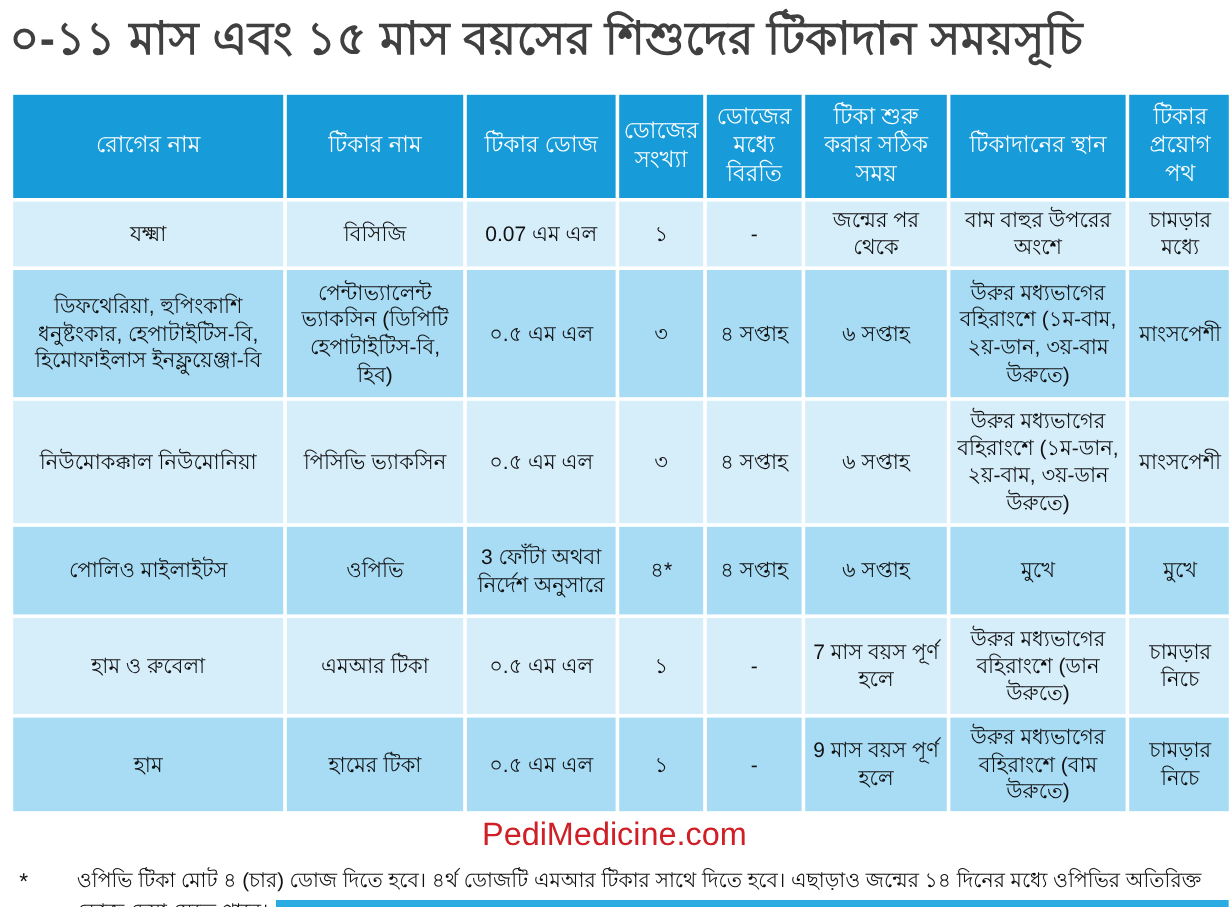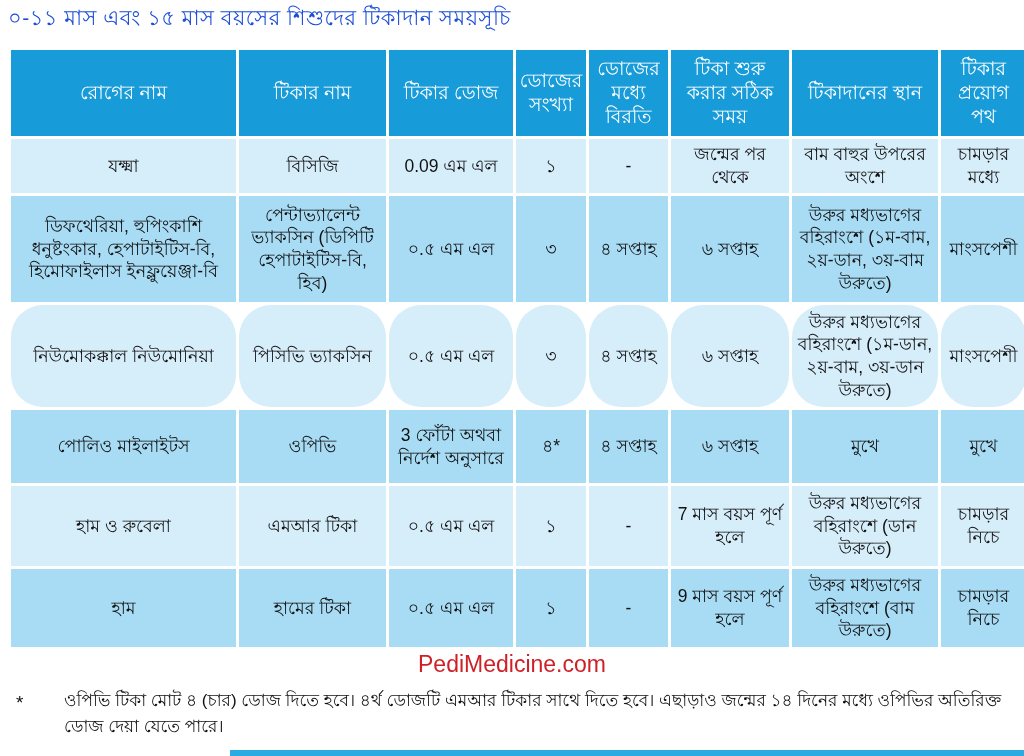--- a/index.html
+++ b/index.html
@@ -5,23 +5,23 @@
   html,body{margin:0;padding:0;}
   body{
     width:1024px;height:756px;
     background:#ffffff;
     font-family:"Liberation Sans","DejaVu Sans",sans-serif;
     position:relative;
     overflow:hidden;
   }
   .page-title{
     margin:2px 0 10px 8px;
-    font-size:21px;
-    font-weight:normal;
-    color:#1d4ed8;
+    font-size:38px;
+    font-weight:bold;
+    color:#404040;
     letter-spacing:0.5px;
   }
   table.sched{
     margin-left:8px;
     border-collapse:separate;
     border-spacing:3px;
     width:1008px;
     table-layout:fixed;
   }
   table.sched th{
@@ -40,29 +40,29 @@
     color:#111111;
     text-align:center;
     vertical-align:middle;
     padding:3px 4px;
     line-height:1.3;
   }
   table.sched tr.light td{background:#d6edfa;}
   table.sched tr.medium td{background:#a8dcf5;}
   tr.r1 td{height:48px;}
   tr.r2 td{height:100px;}
-  tr.r3 td{height:96px;border-radius:32px;}
+  tr.r3 td{height:96px;}
   tr.r4 td{height:67px;}
   tr.r5 td{height:74px;}
   tr.r6 td{height:72px;}
   .watermark{
     width:1008px;
     margin-left:8px;
     text-align:center;
-    font-size:23px;
+    font-size:27px;
     color:#cf2027;
     margin-top:1px;
   }
   .footnote{
     display:flex;
     margin:10px 0 0 16px;
     width:995px;
     font-size:17px;
     color:#111111;
     line-height:1.55;
@@ -104,21 +104,21 @@
       <th>ডোজের মধ্যে বিরতি</th>
       <th>টিকা শুরু করার সঠিক সময়</th>
       <th>টিকাদানের স্থান</th>
       <th>টিকার প্রয়োগ পথ</th>
     </tr>
   </thead>
   <tbody>
     <tr class="light r1">
       <td>যক্ষ্মা</td>
       <td>বিসিজি</td>
-      <td>0.09 এম এল</td>
+      <td>0.07 এম এল</td>
       <td>১</td>
       <td>-</td>
       <td>জন্মের পর থেকে</td>
       <td>বাম বাহুর উপরের অংশে</td>
       <td>চামড়ার মধ্যে</td>
     </tr>
     <tr class="medium r2">
       <td>ডিফথেরিয়া, হুপিংকাশি ধনুষ্টংকার, হেপাটাইটিস-বি, হিমোফাইলাস ইনফ্লুয়েঞ্জা-বি</td>
       <td>পেন্টাভ্যালেন্ট ভ্যাকসিন (ডিপিটি হেপাটাইটিস-বি, হিব)</td>
       <td>০.৫ এম এল</td>

